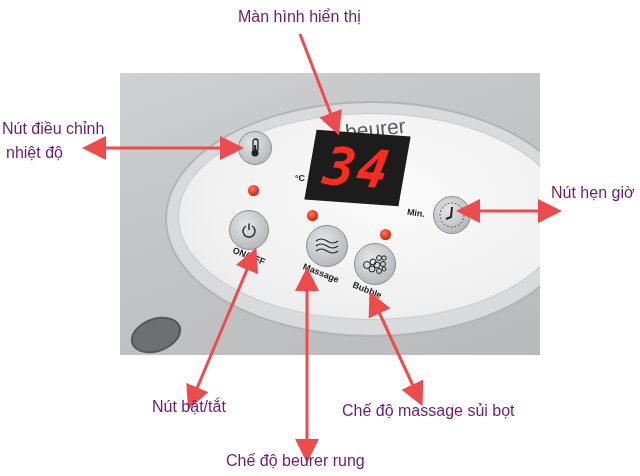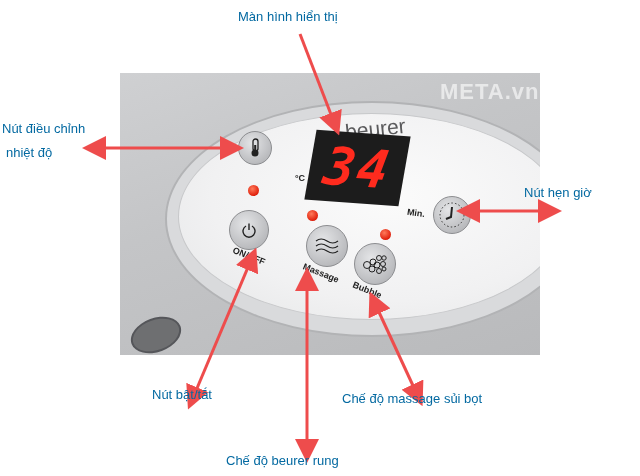--- a/index.html
+++ b/index.html
@@ -10,31 +10,30 @@
   .photo .knob{position:absolute;left:10px;top:245px;width:48px;height:30px;border-radius:50%;background:#6e6f71;border:2px solid #55565a;transform:rotate(-20deg);}
   .watermark{position:absolute;left:320px;top:6px;font-weight:bold;font-size:22px;color:rgba(255,255,255,0.6);letter-spacing:1px;}
   .brand{position:absolute;left:225px;top:44px;font-size:21px;color:#5a5a5c;transform:rotate(-6deg);}
   .display{position:absolute;left:190px;top:60px;width:95px;height:70px;background:#1c1c1c;transform:skewX(-6deg) rotate(4deg);display:flex;align-items:center;justify-content:center;}
   .display span{font-family:"DejaVu Sans Mono",monospace;font-size:52px;font-weight:bold;color:#ff2b1e;font-style:italic;letter-spacing:2px;}
   .unit{position:absolute;font-size:9px;font-weight:bold;color:#222;}
   .led{position:absolute;width:11px;height:11px;border-radius:50%;background:radial-gradient(circle at 40% 35%,#ff7a5a,#e0200c 70%,#a81505);}
   .btn{position:absolute;border-radius:50%;background:radial-gradient(circle at 40% 35%,#e4e5e7,#b8b9bc 75%,#9fa0a3);border:1px solid #8c8d90;display:flex;align-items:center;justify-content:center;}
   .btn svg{display:block;}
   .blabel{position:absolute;font-size:9px;font-weight:bold;color:#222;}
-  .callout{position:absolute;font-size:13px;color:#0369a1;line-height:21px;white-space:nowrap;}
+  .callout{position:absolute;font-size:16px;color:#701a75;line-height:21px;white-space:nowrap;}
   svg.arrows{position:absolute;left:0;top:0;width:640px;height:476px;pointer-events:none;}
 </style>
 </head>
 <body>
 
 <div class="photo">
   <div class="rim"></div>
   <div class="face"></div>
   <div class="knob"></div>
-  <div class="watermark">META.vn</div>
   <div class="brand">beurer</div>
   <div class="display">
     <span>34</span>
   </div>
   <div class="unit" style="left:175px;top:100px;">°C</div>
   <div class="unit" style="left:287px;top:135px;transform:rotate(8deg);">Min.</div>
 
   <div class="led" style="left:128px;top:112px;"></div>
   <div class="led" style="left:187px;top:137px;"></div>
   <div class="led" style="left:260px;top:156px;"></div>
@@ -101,16 +100,16 @@
     <line x1="544" y1="211" x2="462" y2="211" marker-start="url(#ahs)" marker-end="url(#ah)"></line>
     <line x1="195" y1="393" x2="254" y2="253" marker-start="url(#ahs)" marker-end="url(#ah)"></line>
     <line x1="307" y1="445" x2="307" y2="273" marker-start="url(#ahs)" marker-end="url(#ah)"></line>
     <line x1="415" y1="390" x2="372" y2="297" marker-start="url(#ahs)" marker-end="url(#ah)"></line>
   </g>
 </svg>
 
 <div class="callout" style="left:238px;top:6px;">Màn hình hiển thị</div>
 <div class="callout" style="left:2px;top:118px;">Nút điều chỉnh</div>
 <div class="callout" style="left:6px;top:142px;">nhiệt độ</div>
-<div class="callout" style="left:524px;top:182px;">Nút hẹn giờ</div>
-<div class="callout" style="left:152px;top:384px;">Nút bật/tắt</div>
-<div class="callout" style="left:342px;top:388px;text-align:right;">Chế độ massage sủi bọt</div>
+<div class="callout" style="left:551px;top:182px;">Nút hẹn giờ</div>
+<div class="callout" style="left:152px;top:396px;">Nút bật/tắt</div>
+<div class="callout" style="left:342px;top:400px;text-align:right;">Chế độ massage sủi bọt</div>
 <div class="callout" style="left:226px;top:450px;">Chế độ beurer rung</div>
 
 </body></html>

